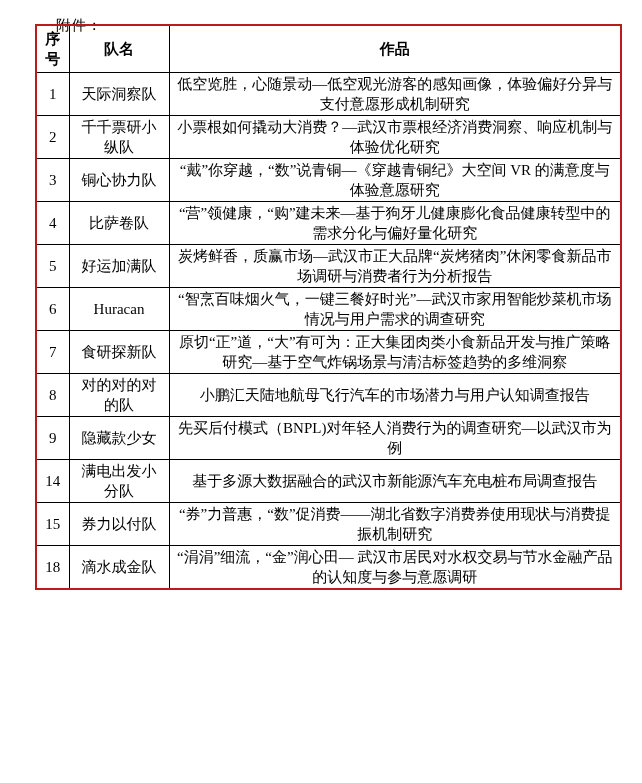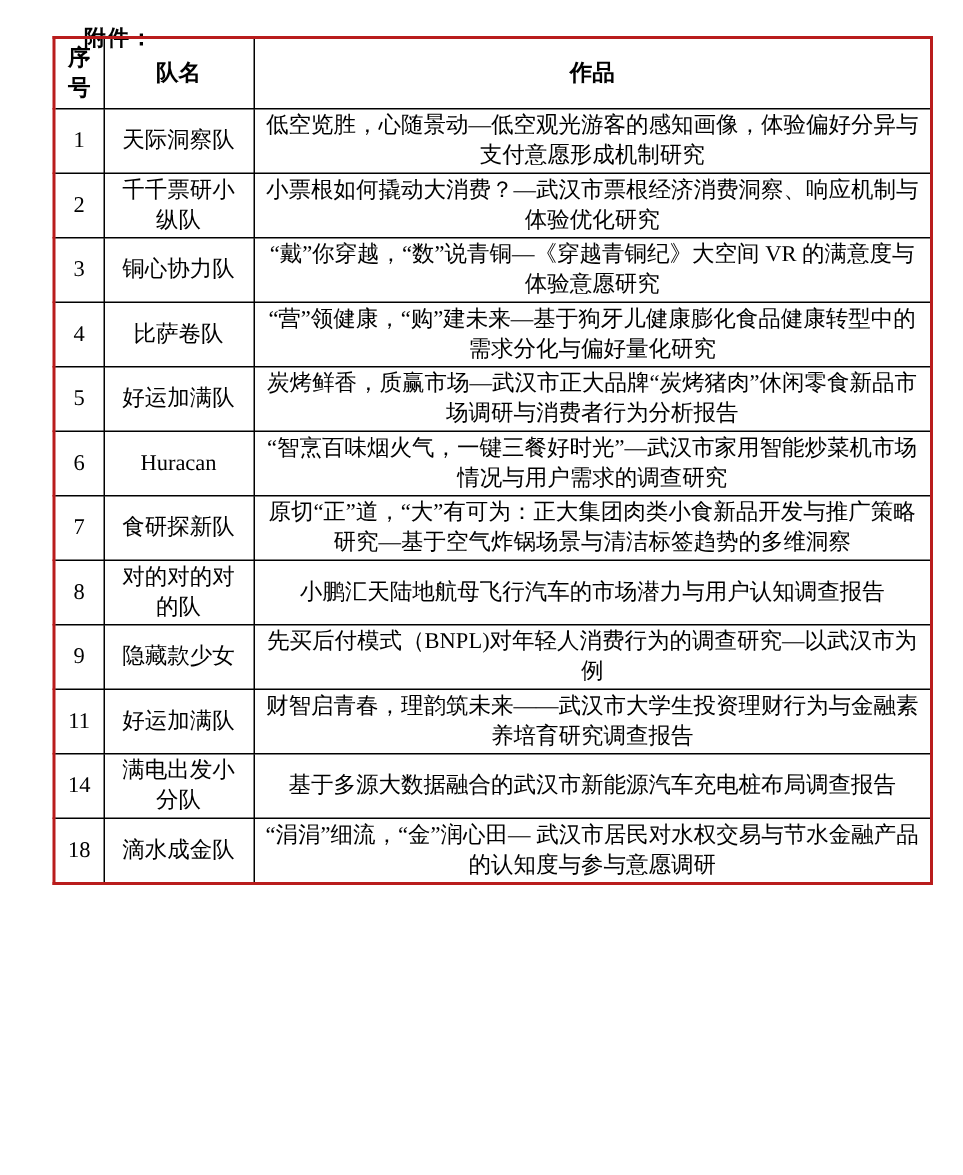--- a/index.html
+++ b/index.html
@@ -14,21 +14,21 @@
     background: #ffffff;
     font-family: "Liberation Serif", "DejaVu Serif", serif;
     color: #000;
     overflow: hidden;
   }
   .attachment {
     position: absolute;
     left: 56px;
     top: 16px;
     font-size: 14.5px;
-    font-weight: bold;
+    font-weight: normal;
     letter-spacing: 1px;
   }
   table.roster {
     position: absolute;
     left: 35px;
     top: 24px;
     width: 585px;
     border-collapse: collapse;
     table-layout: fixed;
     border: 2px solid #b91c1c;
@@ -128,29 +128,29 @@
         <td class="cell-team">对的对的对
 的队</td>
         <td class="cell-work">小鹏汇天陆地航母飞行汽车的市场潜力与用户认知调查报告</td>
       </tr>
       <tr>
         <td class="cell-no">9</td>
         <td class="cell-team">隐藏款少女</td>
         <td class="cell-work">先买后付模式（BNPL)对年轻人消费行为的调查研究—以武汉市为例</td>
       </tr>
       <tr>
-        <td class="cell-no">11</td>
-        <td class="cell-team">好运加满队</td>
-        <td class="cell-work">财智启青春，理韵筑未来——武汉市大学生投资理财行为与金融素养培育研究调查报告</td>
-      </tr>
-      <tr>
         <td class="cell-no">14</td>
         <td class="cell-team">满电出发小
 分队</td>
         <td class="cell-work">基于多源大数据融合的武汉市新能源汽车充电桩布局调查报告</td>
+      </tr>
+      <tr>
+        <td class="cell-no">15</td>
+        <td class="cell-team">券力以付队</td>
+        <td class="cell-work">“券”力普惠，“数”促消费——湖北省数字消费券使用现状与消费提振机制研究</td>
       </tr>
       <tr>
         <td class="cell-no">18</td>
         <td class="cell-team">滴水成金队</td>
         <td class="cell-work">“涓涓”细流，“金”润心田— 武汉市居民对水权交易与节水金融产品的认知度与参与意愿调研</td>
       </tr>
     </tbody>
   </table>
 
 </div>

